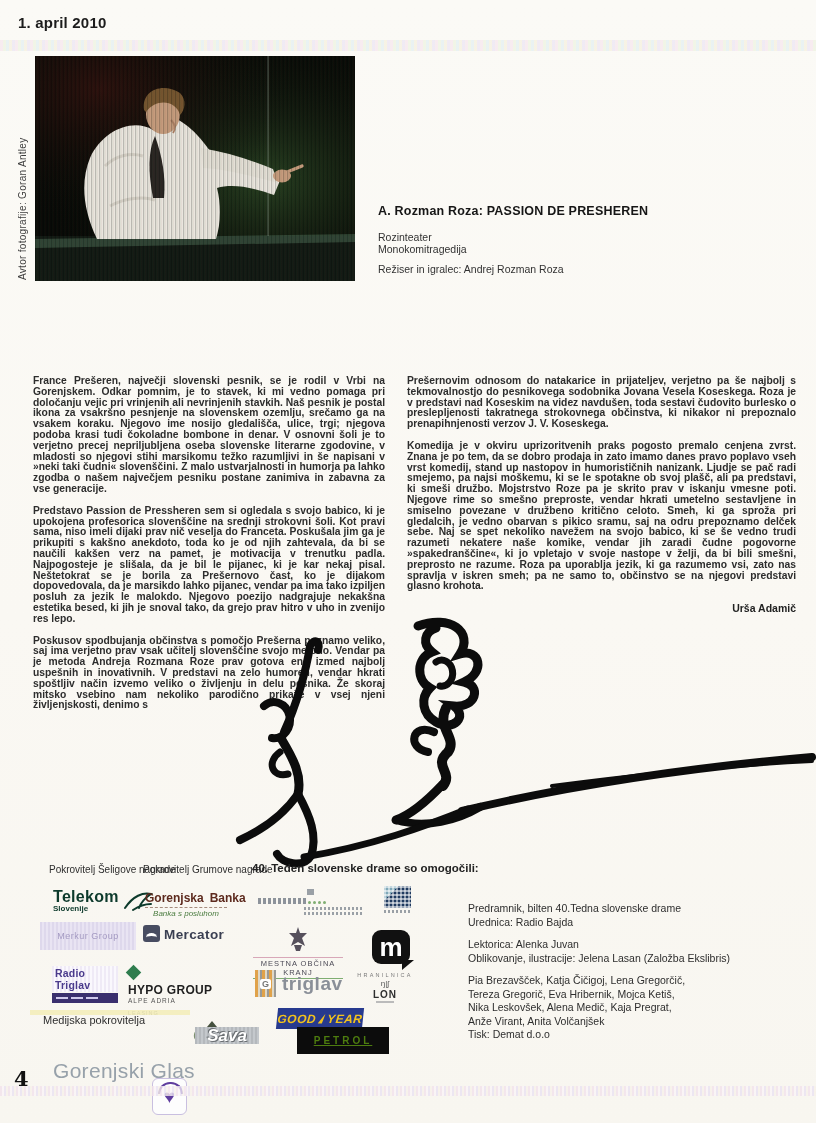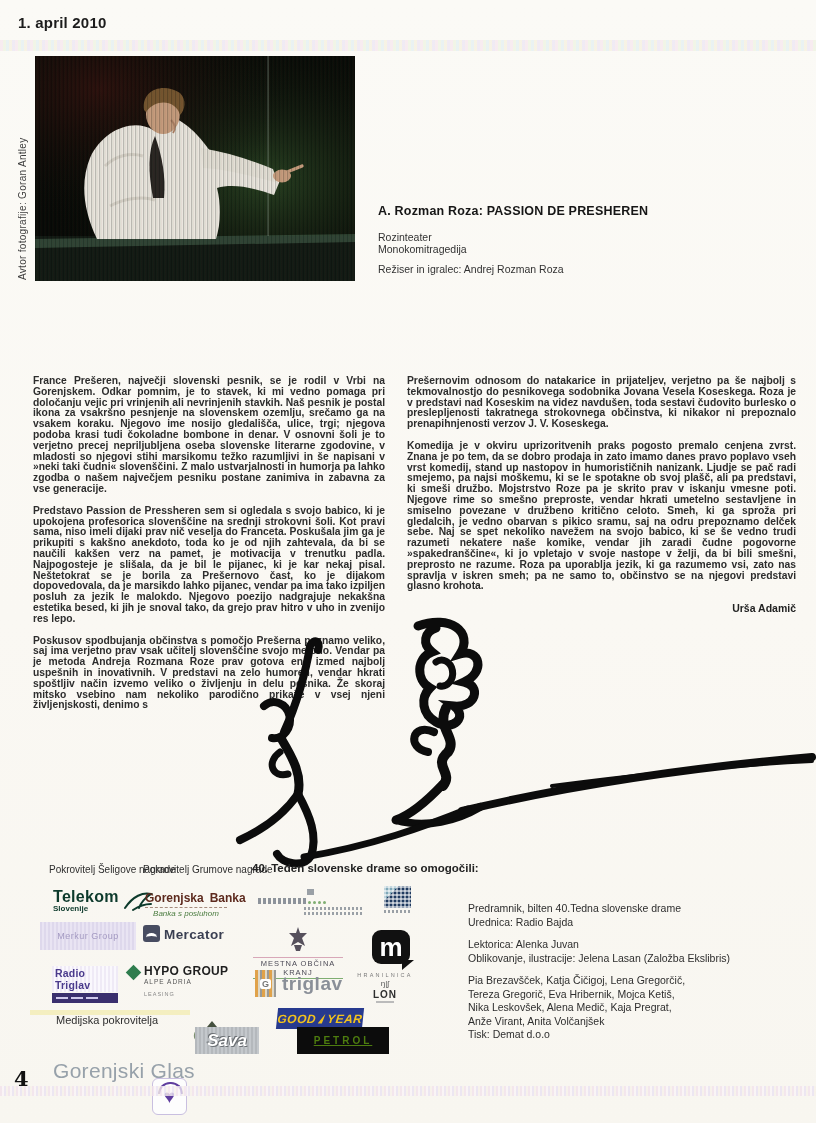--- a/index.html
+++ b/index.html
@@ -61,21 +61,21 @@
   .kranj{text-align:center;width:90px;}
   .kranj .arms{margin:0 auto;}
   .kranj .nm{font-size:7.5px;letter-spacing:1px;color:#4c4a56;border-top:1px solid #d8a7b8;border-bottom:1px solid #7fae72;padding:1px 0;}
   .mbubble{width:38px;height:34px;background:#111;border-radius:9px;position:relative;color:#fff;
     font-size:26px;font-weight:800;display:flex;align-items:center;justify-content:center;line-height:0;}
   .mbubble:after{content:"";position:absolute;right:-4px;bottom:-6px;width:0;height:0;
     border-left:12px solid #111;border-bottom:10px solid transparent;}
   .rtv .t{font-size:10.5px;font-weight:800;color:#4a3a8c;letter-spacing:.2px;background:repeating-linear-gradient(90deg,#efeaf6 0 2px,#faf8fd 2px 4px);padding:1px 3px;}
   .rtv .b{height:10px;background:#3a2f6e;margin-top:1px;display:flex;align-items:center;gap:3px;padding:0 4px;}
   .rtv .b i{display:block;width:12px;height:2px;background:#cfc8ec;}
-  .hypo{display:flex;gap:5px;}
+  .hypo{display:flex;gap:5px;flex-direction:column;}
   .hypo .dia{width:11px;height:11px;background:#2f7d4e;transform:rotate(45deg);margin-top:3px;}
   .hypo .l1{font-size:12px;font-weight:800;color:#1f1f1f;letter-spacing:.3px;}
   .hypo .l2{font-size:6.5px;color:#555;letter-spacing:1px;}
   .hypo .l3{font-size:5.5px;color:#888;letter-spacing:1px;margin-top:6px;}
   .gtv{font-size:17px;font-weight:800;font-style:italic;color:#7d9070;text-shadow:1px 1px 0 #45503e;position:relative;}
   .gtv:before{content:"";position:absolute;left:14px;top:-5px;width:0;height:0;border-left:5px solid transparent;border-right:5px solid transparent;border-bottom:6px solid #45503e;}
   .trig{display:flex;align-items:center;gap:6px;}
   .trig .box{width:21px;height:27px;background:repeating-linear-gradient(90deg,#e0a24a 0 3px,#ded8c8 3px 5px,#9a9a96 5px 7px);
     display:flex;align-items:center;justify-content:center;}
   .trig .box span{background:#fff;color:#777;font-size:9px;font-weight:700;padding:0 2px;border-radius:2px;}
@@ -86,21 +86,21 @@
   .lon .l2{font-size:10px;font-weight:800;color:#2e2e2e;letter-spacing:1px;}
   .lon .l3{height:2px;width:18px;margin:1px auto 0;background:#bbb;}
   .gy{width:86px;height:21px;background:#273a8e;display:flex;align-items:center;justify-content:center;gap:2px;transform:skewX(-6deg);}
   .gy span{font-size:12px;font-weight:800;font-style:italic;color:#f2c21d;letter-spacing:.5px;}
   .gy .wing{width:7px;height:10px;background:#f2c21d;clip-path:polygon(0 100%,100% 0,60% 100%);}
   .ggl{font-size:21px;color:#97a1aa;letter-spacing:.3px;font-weight:500;}
   .heartlogo{width:33px;height:35px;background:#fdfdfd;border:1px solid #c9bfe0;border-radius:6px;position:relative;
     display:flex;align-items:center;justify-content:center;}
   .heartlogo .h{color:#5f3d9e;font-size:19px;line-height:1;}
   .heartlogo:before{content:"";position:absolute;left:5px;top:3px;width:21px;height:10px;border:2px solid #5f3d9e;border-bottom:none;border-radius:12px 12px 0 0;}
-  .sava{width:64px;height:27px;background:repeating-linear-gradient(90deg,#b4b8bc 0 2px,#c4c8cc 2px 4px);
+  .sava{width:64px;height:17px;background:repeating-linear-gradient(90deg,#b4b8bc 0 2px,#c4c8cc 2px 4px);
     display:flex;align-items:center;justify-content:center;}
   .sava span{font-size:17px;font-weight:800;font-style:italic;color:#fff;text-shadow:1px 1px 0 #6b6f73,-1px -1px 0 #6b6f73;}
   .petrol{width:92px;height:27px;background:#0c0c0c;display:flex;align-items:center;justify-content:center;}
   .petrol span{color:#4d7c0f;font-size:10px;font-weight:800;letter-spacing:3px;text-decoration:underline;}
   .ystrip{position:absolute;left:30px;top:1010px;width:160px;height:5px;background:#f3ecb4;opacity:.8;}
   
   .credits{position:absolute;left:468px;top:902px;font-size:10.5px;line-height:13.5px;color:#2e2e2e;width:330px;}
   .credits .blank{height:9px;}
   .pagenum{position:absolute;left:14px;top:1066px;font-family:"DejaVu Serif","Liberation Serif",serif;font-size:21px;font-weight:700;color:#111;}
 </style>
@@ -301,21 +301,21 @@
     <div class="l3"></div>
   </div>
 
   <div class="ystrip"></div>
   <div class="logo gy" style="left:277px;top:1008px;">
     <span>GOOD</span>
     <i class="wing"></i>
     <span>YEAR</span>
   </div>
 
-  <div class="sp-label" style="left:56px;top:1014px;font-size:11px;">Medijska pokrovitelja</div>
+  <div class="sp-label" style="left:43px;top:1014px;font-size:11px;">Medijska pokrovitelja</div>
 
   <div class="logo ggl" style="left:53px;top:1028px;margin-top:31px;">
     <span>Gorenjski Glas</span>
   </div>
 
   <div class="logo heartlogo" style="left:152px;top:1024px;">
     <span class="h">♥</span>
   </div>
 
   <div class="logo sava" style="left:195px;top:1027px;">

